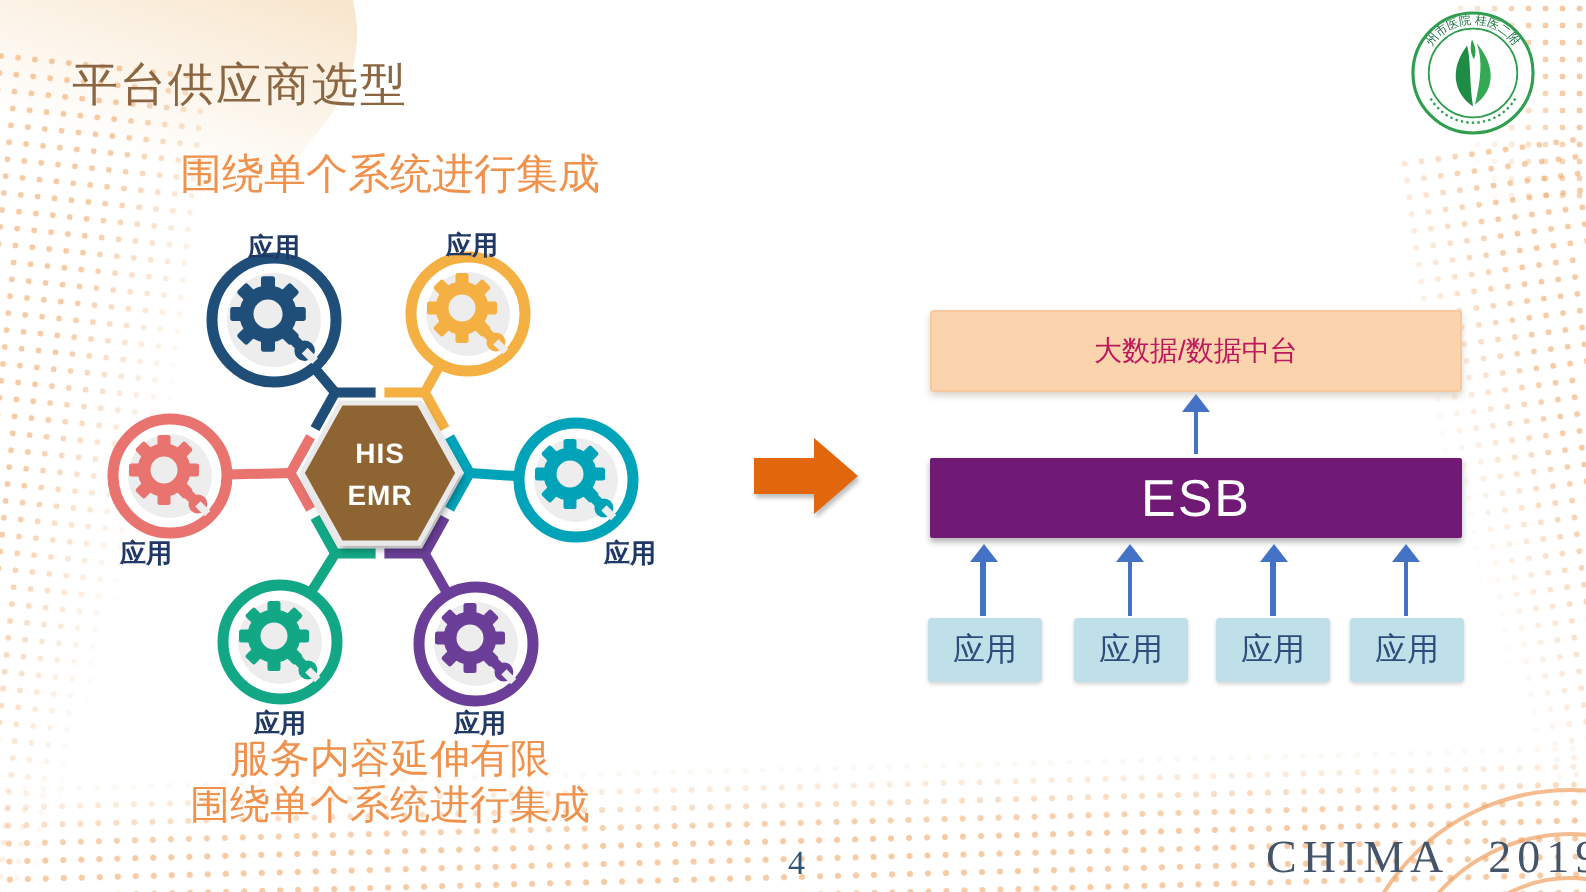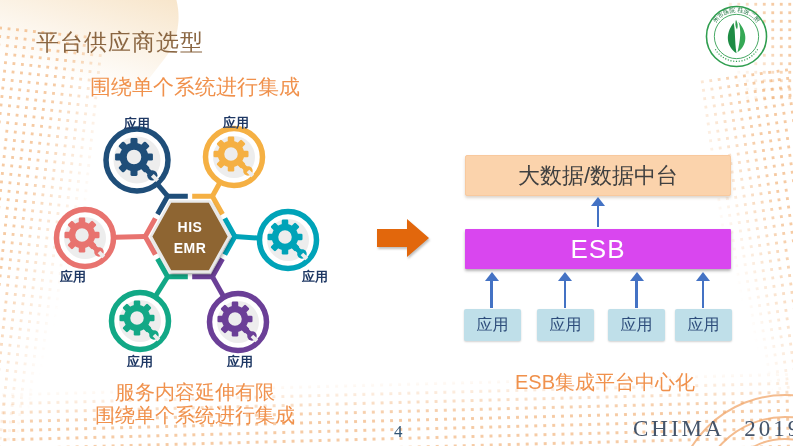--- a/index.html
+++ b/index.html
@@ -42,33 +42,33 @@
     font-size:23px; font-weight:normal; letter-spacing:1px; color:#8A6642;
   }
   .panel-heading {
     position:absolute; z-index:2; color:#F0914C; text-align:center; font-size:21px;
   }
   #heading-left { left:55px; top:73px; width:280px; }
   #heading-right { left:460px; top:93px; width:285px; font-size:20px; }
   .caption {
     position:absolute; z-index:2; color:#F0914C; font-size:20px; line-height:23px; text-align:center;
   }
-  #caption-left  { left:55px;  top:369px; width:280px;margin-top:12px; }
+  #caption-left  { left:55px;  top:369px; width:280px; }
   #caption-right { left:465px; top:371px; width:280px; }
   
   .rp-box { position:absolute; z-index:2; display:flex; align-items:center; justify-content:center; }
   #top-box {
     left:465px; top:155px; width:266px; height:41px;
     background:#FBD3AC; border:1px solid #F8C99E; border-radius:2px;
     box-shadow:0 2px 3px rgba(120,90,60,.25);
-    color:#404040; font-size:22px;
+    color:#be185d; font-size:14px;
   }
   #esb-box {
     left:465px; top:229px; width:266px; height:40px;
-    background:#d946ef; box-shadow:0 2px 3px rgba(0,0,0,.3); border-radius:1px;
+    background:#701a75; box-shadow:0 2px 3px rgba(0,0,0,.3); border-radius:1px;
     color:#fff; font-size:26px; letter-spacing:1px;
   }
   .app-box {
     top:309px; width:57px; height:32px;
     background:#BFDFE9; border-radius:2px; box-shadow:0 1px 2px rgba(0,0,0,.18);
     color:#2E4D7B; font-size:16px;
   }
   
   .flow-arrow { position:absolute; width:14px; z-index:2; }
   .flow-arrow .shaft { position:absolute; left:5.8px; top:7px; bottom:0; width:2.5px; background:#4472C4; }
@@ -254,19 +254,18 @@
   <div class="rp-box app-box" style="left:464px;">应用</div>
   <div class="rp-box app-box" style="left:537px;">应用</div>
   <div class="rp-box app-box" style="left:608px;">应用</div>
   <div class="rp-box app-box" style="left:675px;">应用</div>
 
   <div class="caption" id="caption-left">
     <div>服务内容延伸有限</div>
     <div>围绕单个系统进行集成</div>
   </div>
   <div class="caption" id="caption-right">
-    <div>ESB集成平台中心化</div>
   </div>
 
   <div id="watermark-chima">CHIMA 2019</div>
   <div id="page-number">4</div>
 
 </div>
 
 </body></html>

